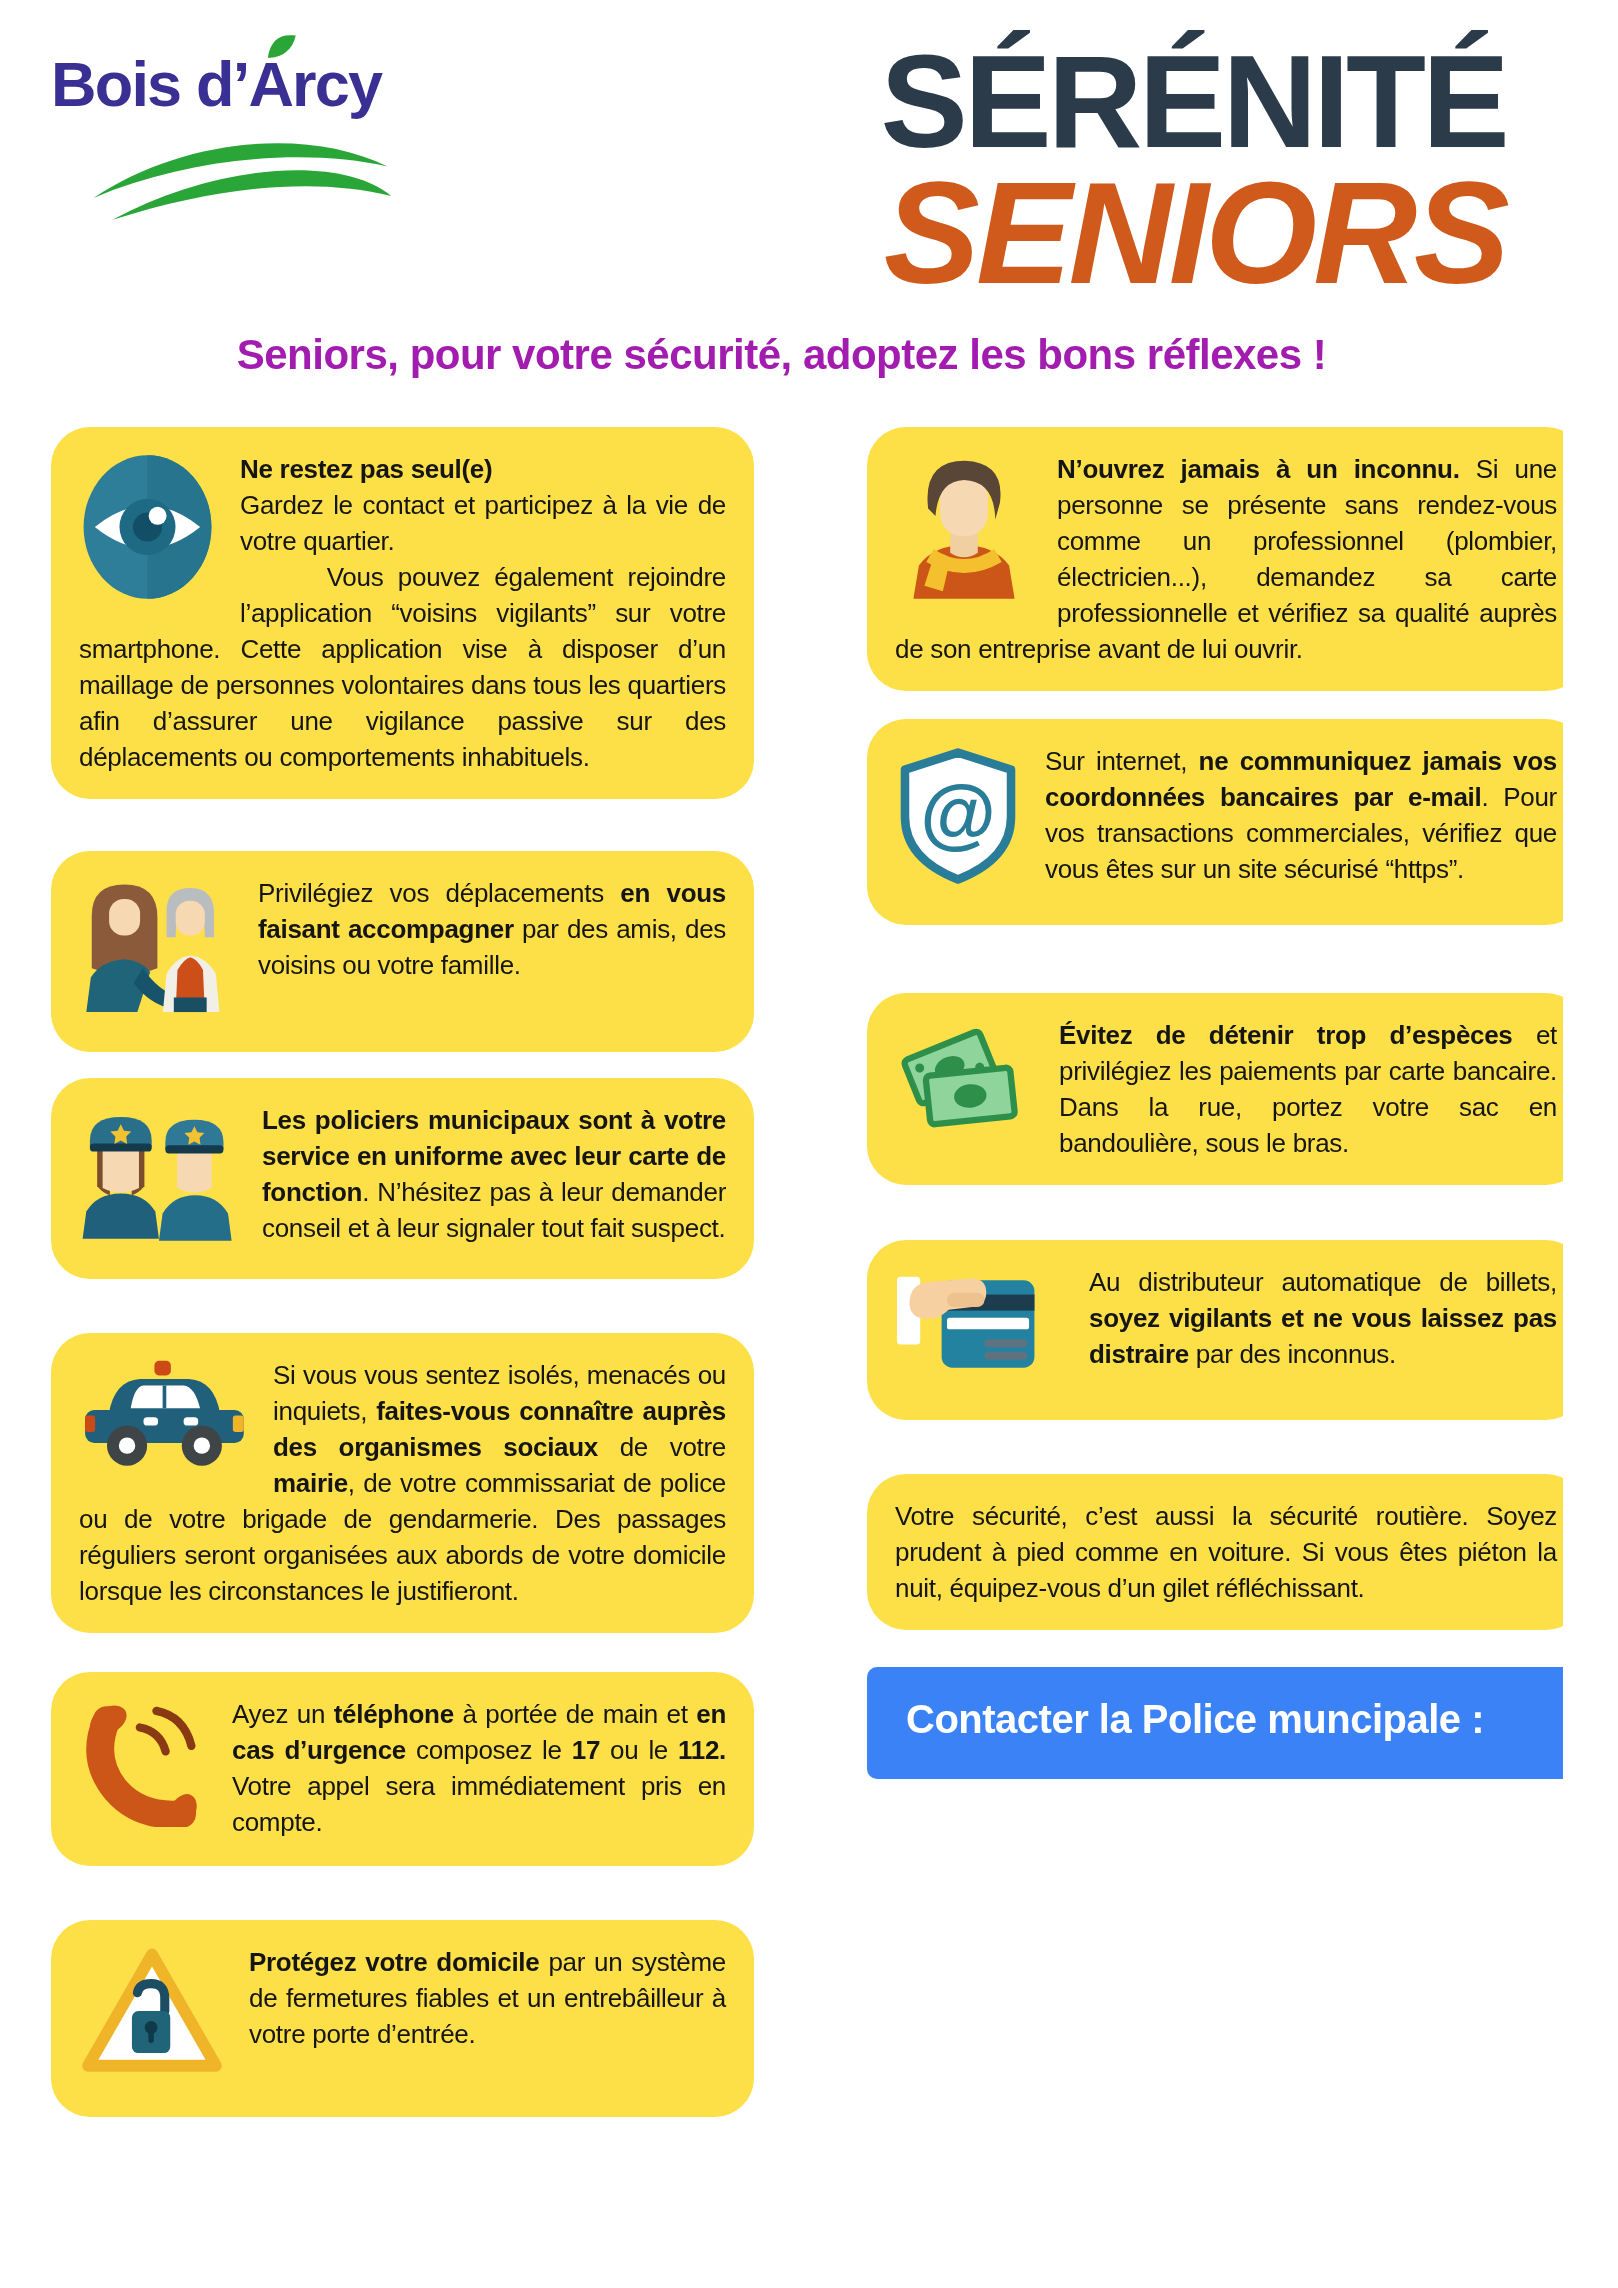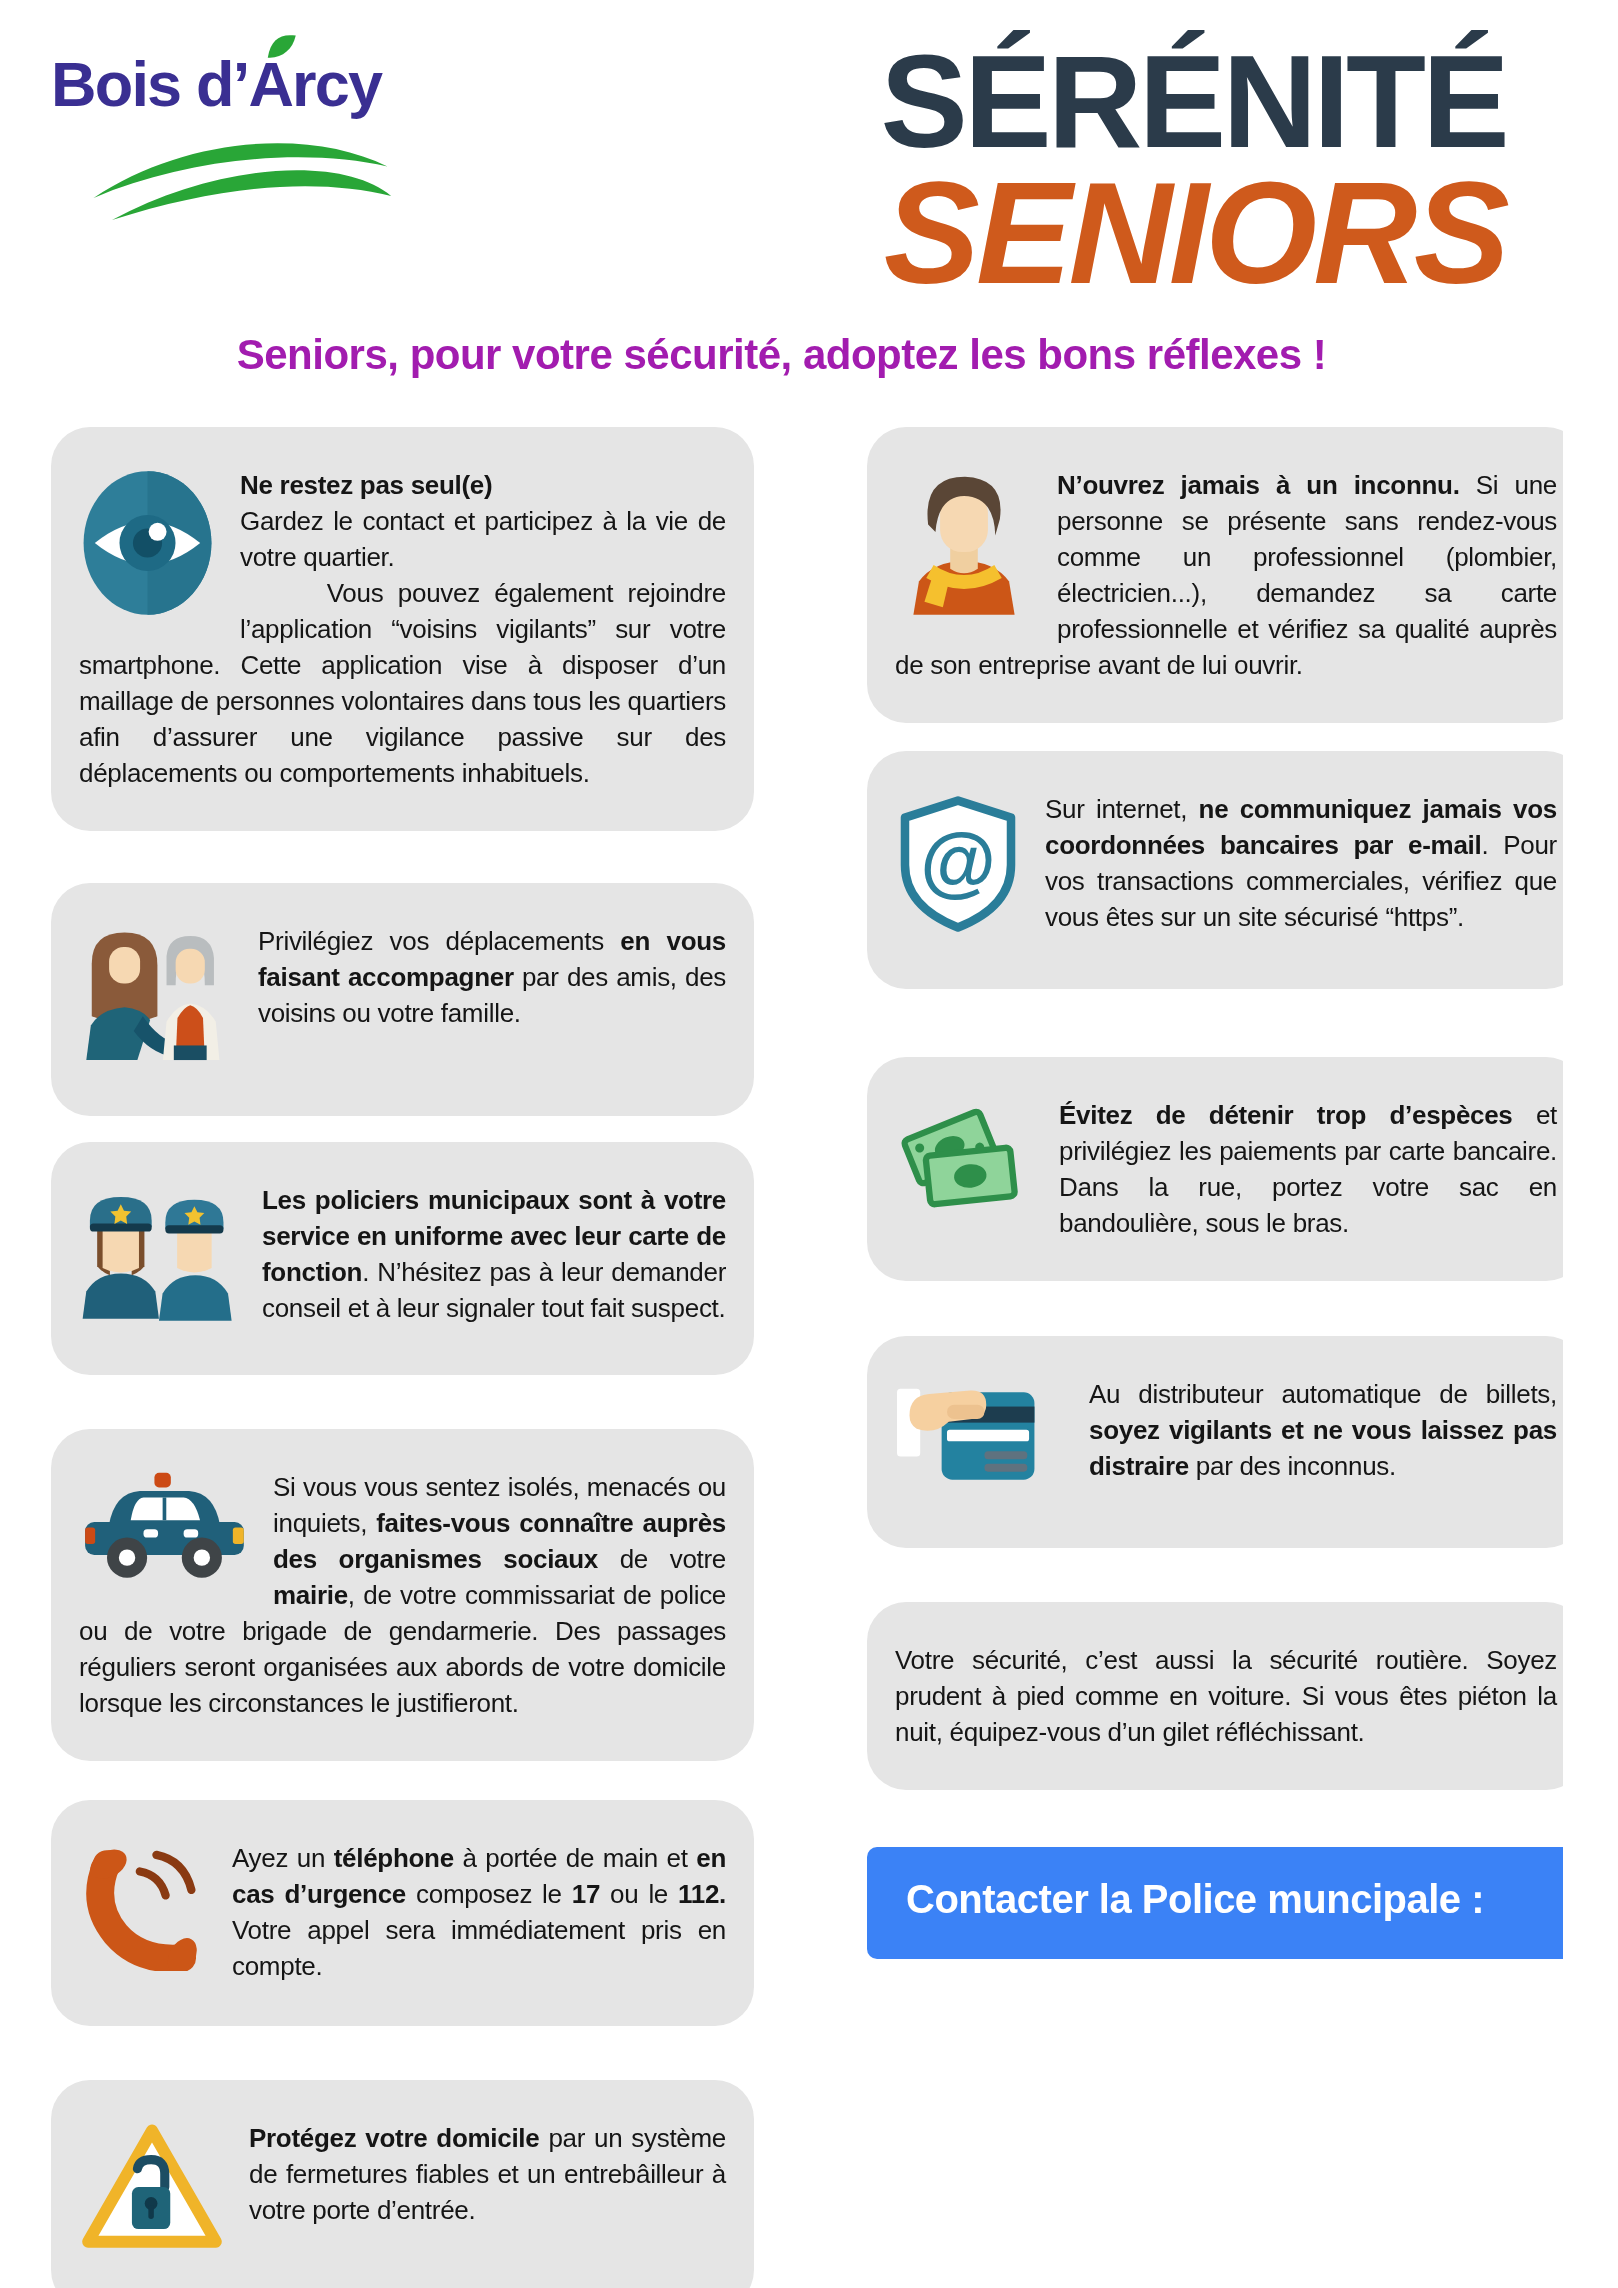--- a/index.html
+++ b/index.html
@@ -14,28 +14,28 @@
   .titles{flex:1;text-align:right;line-height:.96;margin-top:-9.2px;}
   .t1{font-size:131px;font-weight:bold;color:#2b3b4a;letter-spacing:-3.7px;}
   .t2{font-size:144px;font-weight:bold;color:#cf5a1c;letter-spacing:-3.7px;font-style:italic;}
   
   .subtitle{text-align:center;font-size:42px;font-weight:bold;color:#a21caf;margin-top:28px;letter-spacing:-0.5px;}
   
   .cols{display:flex;gap:113px;margin:48px 0 0 51px;}
   .col-left{width:703px;flex:0 0 auto;}
   .col-right{width:718px;flex:0 0 auto;}
   
-  .block{background:#e5e5e5;border-radius:39px;padding:40px 28px;display:flow-root;
+  .block{background:#fde047;border-radius:39px;padding:24px 28px;display:flow-root;
          font-size:26px;line-height:36px;text-align:justify;color:#151515;letter-spacing:-0.3px;}
   .block p{margin:0;white-space:pre-line;}
   .block b{font-weight:bold;}
   .icon{float:left;margin:1.8px 24px 5.5px 0;}
   .g56{margin-bottom:52px}.g28{margin-bottom:26px}.g58{margin-bottom:54px}
   .g42{margin-bottom:39px}.g30{margin-bottom:28px}.g74{margin-bottom:68px}
-  .g60{margin-bottom:55px}.g62{margin-bottom:57px}
+  .g60{margin-bottom:55px}.g62{margin-bottom:37px}
   
   .contact{background:#3b82f6;border-radius:10px;color:#ffffff;padding:29.5px 39px 37px;}
   .contact-title{font-size:40px;font-weight:bold;letter-spacing:-0.5px;}
   .contact ul{list-style:none;margin:13px 0 0;padding:0;}
   .contact li{font-size:34px;margin-top:25px;display:flex;align-items:baseline;letter-spacing:-0.3px;}
   .contact li::before{content:"·";font-weight:bold;margin:0 20px 0 5.5px;font-size:37px;}
 </style>
 </head>
 <body>
 

